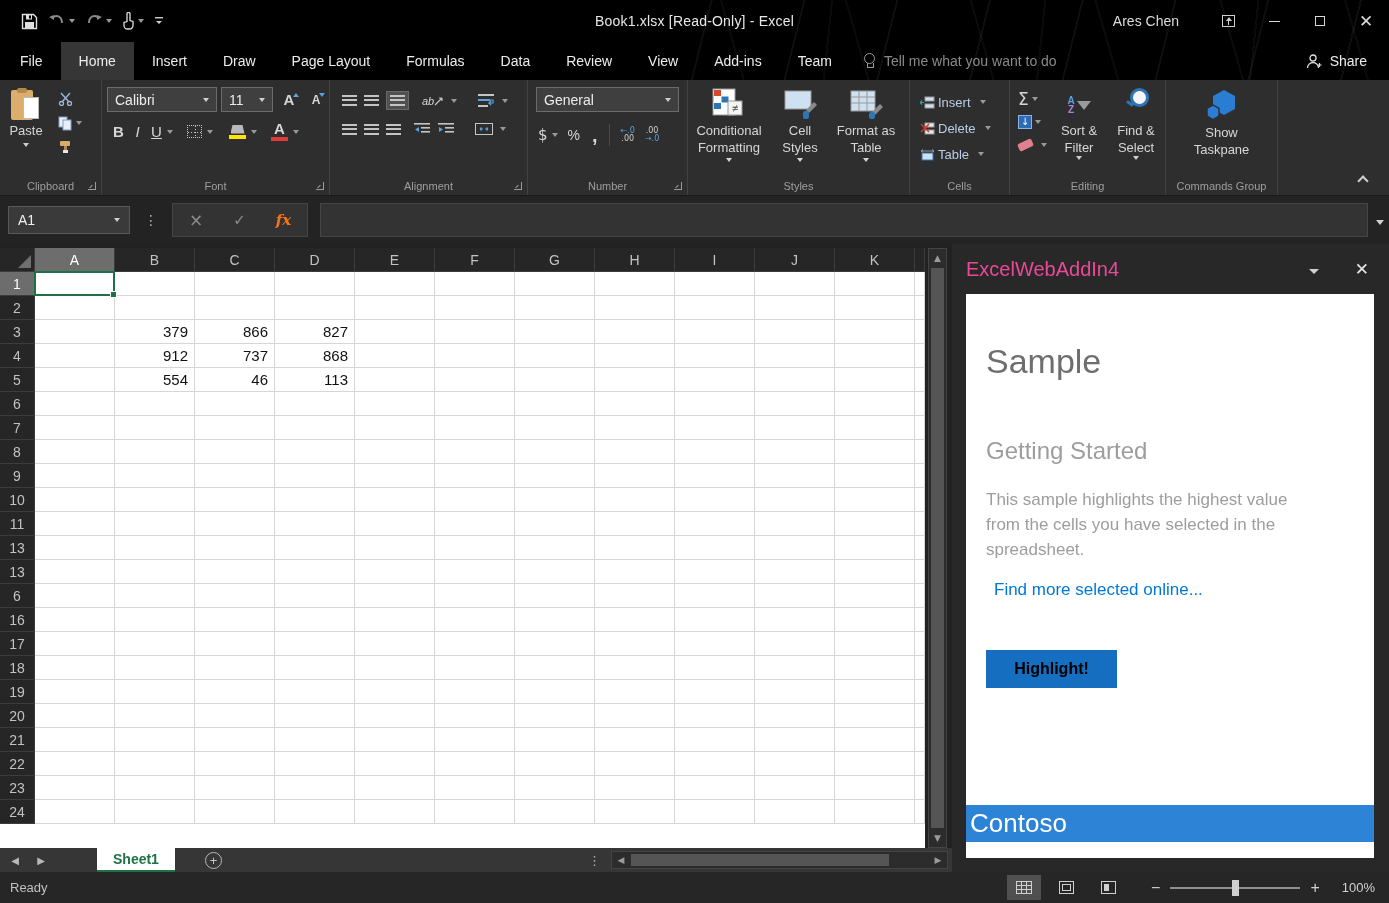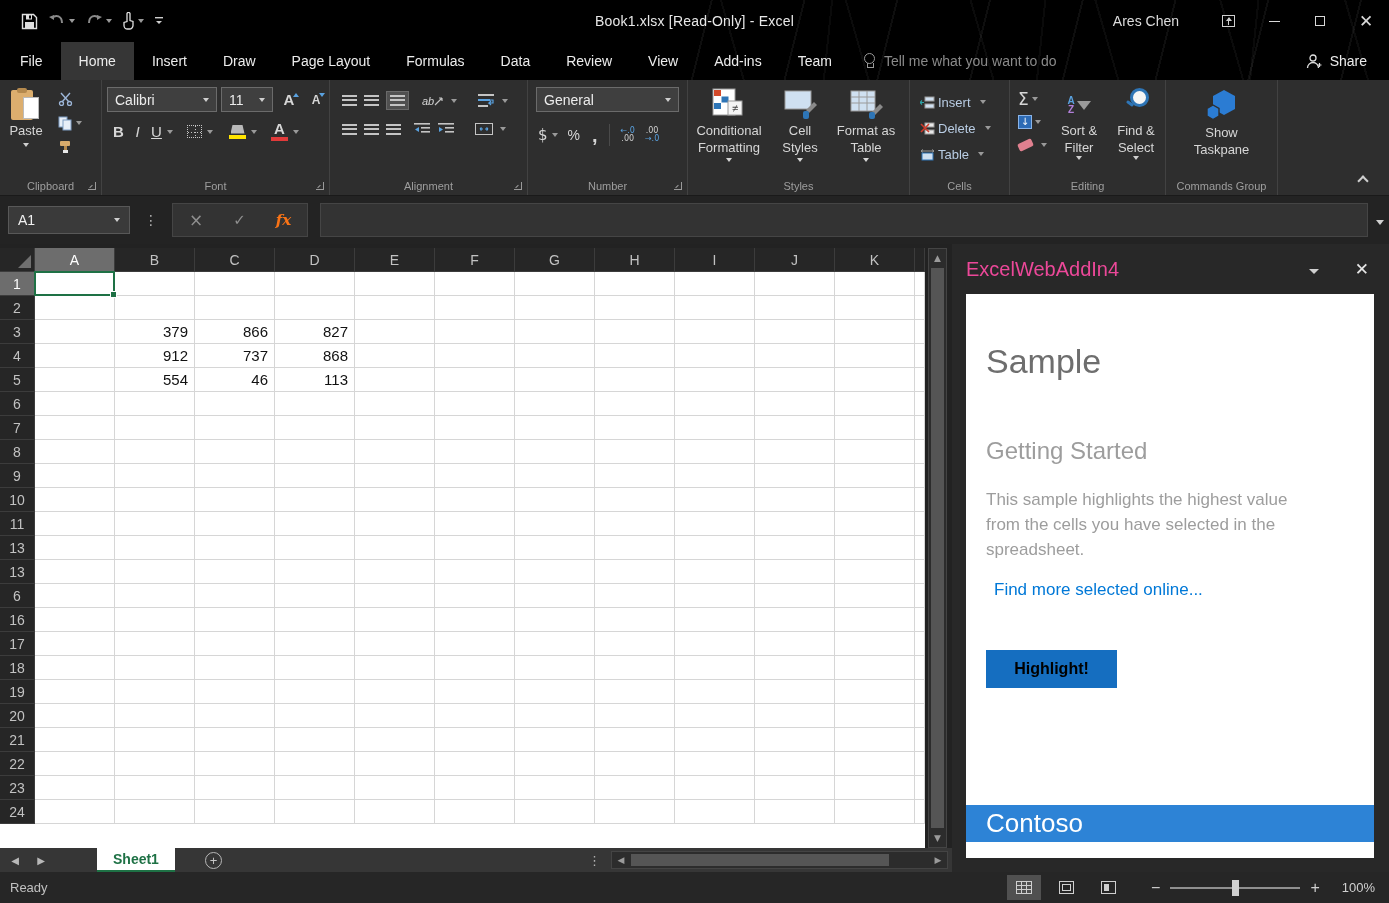--- a/index.html
+++ b/index.html
@@ -135,21 +135,21 @@
   .tp-title { color:#ec4899; font-size:20px; font-weight:300; }
   .tp-chev { margin-left:auto; margin-right:36px; color:#d0d0d0; }
   .tp-close { color:#e6e6e6; font-size:17px; }
   .tp-panel { position:absolute; left:14px; top:50px; width:408px; height:564px; background:#fff; }
   .tp-content { padding:0 20px; }
   .tp-heading { margin-top:48px; font-size:34px; font-weight:300; color:#6e6e6e; }
   .tp-sub { margin-top:56px; font-size:24px; font-weight:300; color:#9d9d9d; }
   .tp-desc { margin-top:22px; font-size:17px; line-height:25px; color:#9d9d9d; width:340px; }
   .tp-link { margin-top:18px; margin-left:8px; font-size:17px; color:#0078d7; }
   .tp-btn { margin-top:50px; width:131px; height:38px; background:#156ec0; color:#000000; font-weight:bold; font-size:16px; display:flex; align-items:center; justify-content:center; border:none; }
-  .tp-footer { position:absolute; left:0; right:0; bottom:16px; height:37px; background:#2d83d6; color:#fff; font-size:26px; font-weight:300; line-height:36px; padding-left:20px; }
+  .tp-footer { position:absolute; left:0; right:0; bottom:16px; height:37px; background:#2d83d6; color:#fff; font-size:26px; font-weight:300; line-height:36px; padding-left:4px; }
 
   
   .statusbar { position:absolute; left:0; top:872px; width:100%; height:31px; background:#262626; display:flex; align-items:center; }
   .sb-mode { color:#c0c0c0; font-size:13px; padding-left:10px; }
   .sb-right { margin-left:auto; display:flex; align-items:center; gap:0; padding-right:14px; }
   .viewbtn { width:34px; height:25px; display:flex; align-items:center; justify-content:center; }
   .viewbtn.active { background:#505050; }
   .vb-grid { width:16px; height:13px; border:1px solid #cfcfcf;
     background:linear-gradient(#cfcfcf,#cfcfcf) 4px 0/1px 100% no-repeat,
                linear-gradient(#cfcfcf,#cfcfcf) 9px 0/1px 100% no-repeat,

